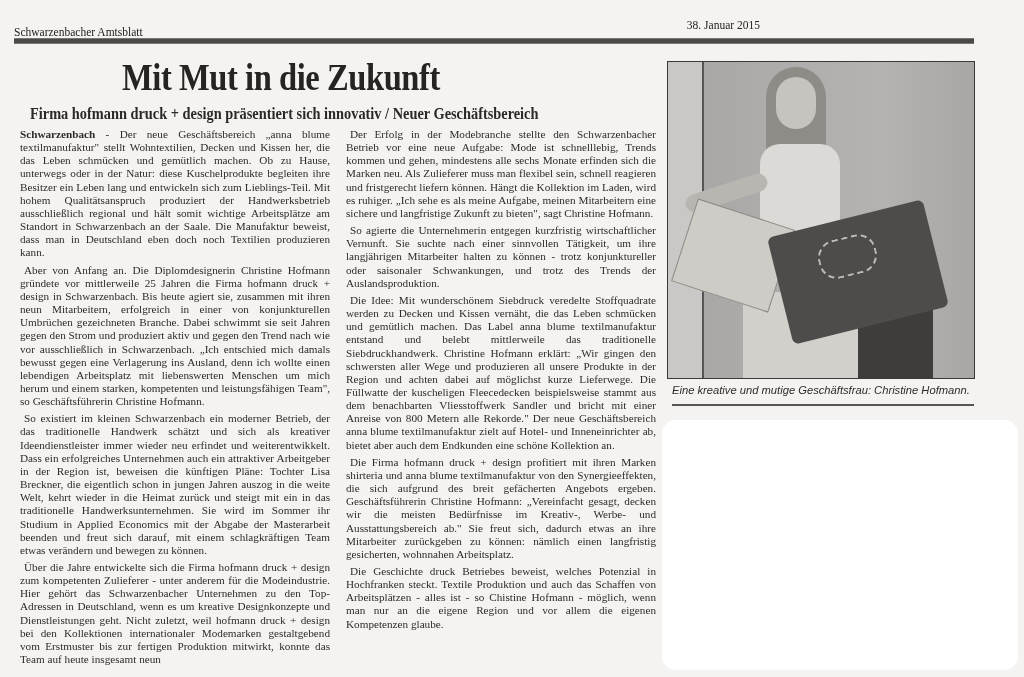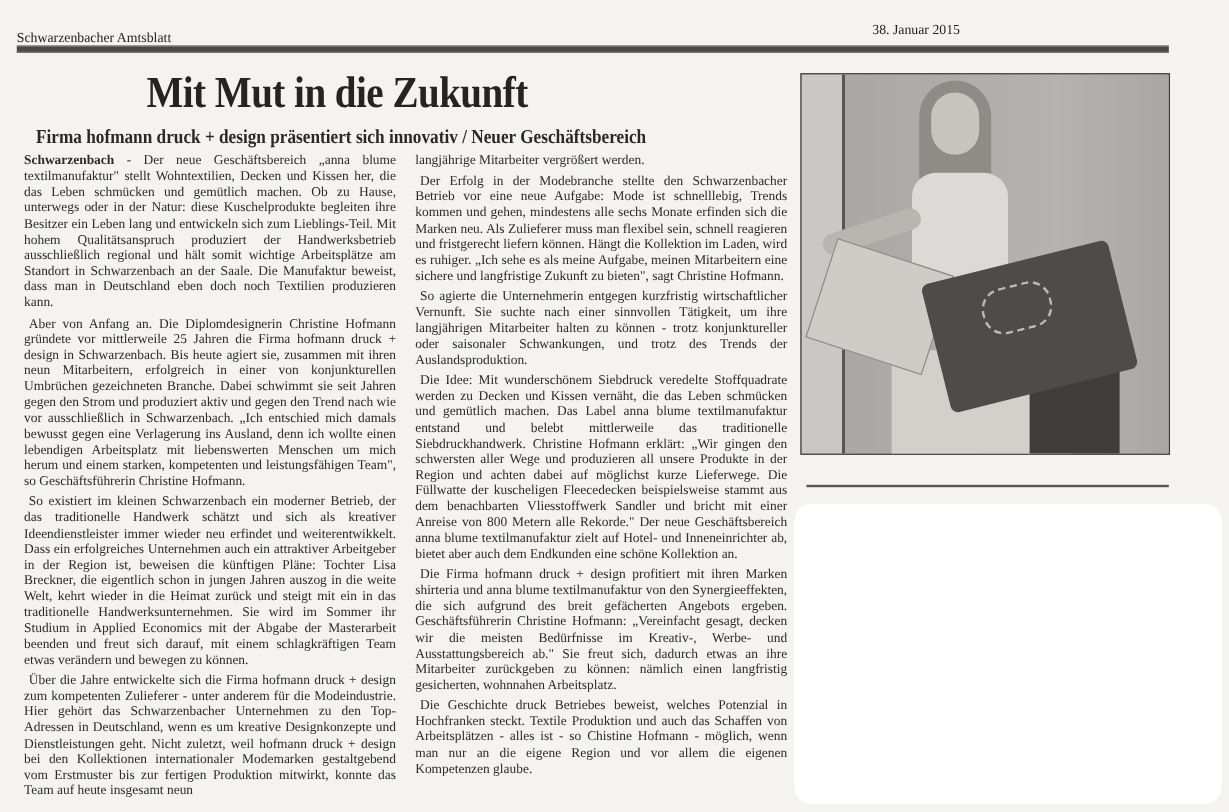--- a/index.html
+++ b/index.html
@@ -3,21 +3,21 @@
 <meta charset="utf-8">
 <style>
   html, body { margin:0; padding:0; }
   body {
     width:1024px; height:677px; overflow:hidden;
     background:#f4f3f1;
     font-family:"Liberation Serif", "DejaVu Serif", serif;
     color:#2a2827;
     position:relative;
   }
-  .page { position:absolute; left:0; top:0; width:812px; height:677px;padding-left:40px; }
+  .page { position:absolute; left:0; top:0; width:812px; height:677px; }
   .masthead-left { position:absolute; left:14px; top:26px; font-size:11.5px; color:#222; }
   .masthead-right { position:absolute; right:52px; top:19px; font-size:11.5px; color:#222; }
   .rule {
     position:absolute; left:14px; top:38px; width:960px; height:4px;
     background:#4a4948; border-top:1px solid #777; border-bottom:1px solid #777;
   }
   .headline {
     position:absolute; left:122px; top:56px;
     font-size:37px; font-weight:bold; letter-spacing:-0.5px; color:#262423;
     transform:scaleX(0.88); transform-origin:left top; white-space:nowrap;
@@ -71,35 +71,35 @@
   <div class="subheadline">Firma hofmann druck + design präsentiert sich innovativ / Neuer Geschäftsbereich</div>
 
   <div class="col c1">
     <p class="first"><span class="city">Schwarzenbach</span><span> - Der neue Geschäftsbereich „anna blume textilmanufaktur" stellt Wohntextilien, Decken und Kissen her, die das Leben schmücken und gemütlich machen. Ob zu Hause, unterwegs oder in der Natur: diese Kuschelprodukte begleiten ihre Besitzer ein Leben lang und entwickeln sich zum Lieblings-Teil. Mit hohem Qualitätsanspruch produziert der Handwerksbetrieb ausschließlich regional und hält somit wichtige Arbeitsplätze am Standort in Schwarzenbach an der Saale. Die Manufaktur beweist, dass man in Deutschland eben doch noch Textilien produzieren kann.</span></p>
     <p>Aber von Anfang an. Die Diplomdesignerin Christine Hofmann gründete vor mittlerweile 25 Jahren die Firma hofmann druck + design in Schwarzenbach. Bis heute agiert sie, zusammen mit ihren neun Mitarbeitern, erfolgreich in einer von konjunkturellen Umbrüchen gezeichneten Branche. Dabei schwimmt sie seit Jahren gegen den Strom und produziert aktiv und gegen den Trend nach wie vor ausschließlich in Schwarzenbach. „Ich entschied mich damals bewusst gegen eine Verlagerung ins Ausland, denn ich wollte einen lebendigen Arbeitsplatz mit liebenswerten Menschen um mich herum und einem starken, kompetenten und leistungsfähigen Team", so Geschäftsführerin Christine Hofmann.</p>
     <p>So existiert im kleinen Schwarzenbach ein moderner Betrieb, der das traditionelle Handwerk schätzt und sich als kreativer Ideendienstleister immer wieder neu erfindet und weiterentwikkelt. Dass ein erfolgreiches Unternehmen auch ein attraktiver Arbeitgeber in der Region ist, beweisen die künftigen Pläne: Tochter Lisa Breckner, die eigentlich schon in jungen Jahren auszog in die weite Welt, kehrt wieder in die Heimat zurück und steigt mit ein in das traditionelle Handwerksunternehmen. Sie wird im Sommer ihr Studium in Applied Economics mit der Abgabe der Masterarbeit beenden und freut sich darauf, mit einem schlagkräftigen Team etwas verändern und bewegen zu können.</p>
     <p>Über die Jahre entwickelte sich die Firma hofmann druck + design zum kompetenten Zulieferer - unter anderem für die Modeindustrie. Hier gehört das Schwarzenbacher Unternehmen zu den Top-Adressen in Deutschland, wenn es um kreative Designkonzepte und Dienstleistungen geht. Nicht zuletzt, weil hofmann druck + design bei den Kollektionen internationaler Modemarken gestaltgebend vom Erstmuster bis zur fertigen Produktion mitwirkt, konnte das Team auf heute insgesamt neun</p>
   </div>
 
   <div class="col c2">
-    <p class="first">langjährige Mitarbeiter vergrößert werden.</p>
     <p>Der Erfolg in der Modebranche stellte den Schwarzenbacher Betrieb vor eine neue Aufgabe: Mode ist schnelllebig, Trends kommen und gehen, mindestens alle sechs Monate erfinden sich die Marken neu. Als Zulieferer muss man flexibel sein, schnell reagieren und fristgerecht liefern können. Hängt die Kollektion im Laden, wird es ruhiger. „Ich sehe es als meine Aufgabe, meinen Mitarbeitern eine sichere und langfristige Zukunft zu bieten", sagt Christine Hofmann.</p>
     <p>So agierte die Unternehmerin entgegen kurzfristig wirtschaftlicher Vernunft. Sie suchte nach einer sinnvollen Tätigkeit, um ihre langjährigen Mitarbeiter halten zu können - trotz konjunktureller oder saisonaler Schwankungen, und trotz des Trends der Auslandsproduktion.</p>
     <p>Die Idee: Mit wunderschönem Siebdruck veredelte Stoffquadrate werden zu Decken und Kissen vernäht, die das Leben schmücken und gemütlich machen. Das Label anna blume textilmanufaktur entstand und belebt mittlerweile das traditionelle Siebdruckhandwerk. Christine Hofmann erklärt: „Wir gingen den schwersten aller Wege und produzieren all unsere Produkte in der Region und achten dabei auf möglichst kurze Lieferwege. Die Füllwatte der kuscheligen Fleecedecken beispielsweise stammt aus dem benachbarten Vliesstoffwerk Sandler und bricht mit einer Anreise von 800 Metern alle Rekorde." Der neue Geschäftsbereich anna blume textilmanufaktur zielt auf Hotel- und Inneneinrichter ab, bietet aber auch dem Endkunden eine schöne Kollektion an.</p>
     <p>Die Firma hofmann druck + design profitiert mit ihren Marken shirteria und anna blume textilmanufaktur von den Synergieeffekten, die sich aufgrund des breit gefächerten Angebots ergeben. Geschäftsführerin Christine Hofmann: „Vereinfacht gesagt, decken wir die meisten Bedürfnisse im Kreativ-, Werbe- und Ausstattungsbereich ab." Sie freut sich, dadurch etwas an ihre Mitarbeiter zurückgeben zu können: nämlich einen langfristig gesicherten, wohnnahen Arbeitsplatz.</p>
     <p>Die Geschichte druck Betriebes beweist, welches Potenzial in Hochfranken steckt. Textile Produktion und auch das Schaffen von Arbeitsplätzen - alles ist - so Chistine Hofmann - möglich, wenn man nur an die eigene Region und vor allem die eigenen Kompetenzen glaube.</p>
   </div>
 
   <div class="photo" title="Woman smiling, holding a light pillow and a dark pillow with printed motif">
     <div class="wall"></div>
     <div class="hair"></div>
     <div class="face"></div>
     <div class="body"></div>
     <div class="legs"></div>
     <div class="legs-dark"></div>
     <div class="arm-l"></div>
     <div class="pillow-light"></div>
     <div class="pillow-dark"></div>
     <div class="motif"></div>
   </div>
+  <div class="caption">Eine kreative und mutige Geschäftsfrau: Christine Hofmann.</div>
   <div class="caption-rule"></div>
   <div class="blank-area"></div>
 </div>
 
 </body></html>

